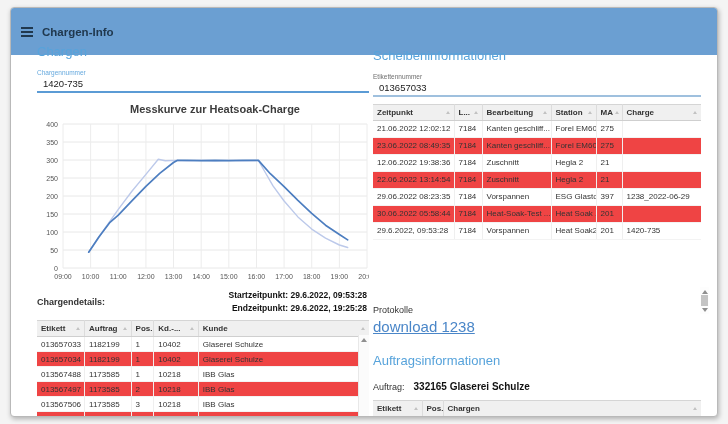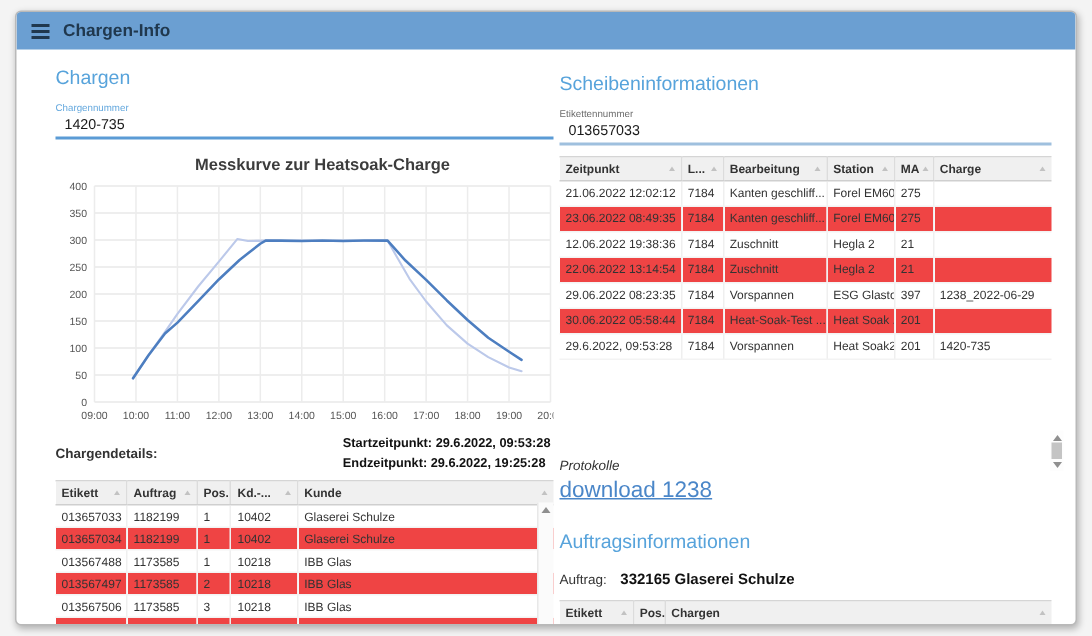--- a/index.html
+++ b/index.html
@@ -11,21 +11,21 @@
   }
   .card{
     position:absolute;left:10px;top:7px;width:706px;height:408px;
     background:#ffffff;border:1px solid #b9b9b9;border-radius:4px;
     box-shadow:1px 2px 5px rgba(0,0,0,.28);
     overflow:hidden;
   }
   
   .titlebar{
     height:23px;background:var(--titlebar,#6b9fd2);
-    display:flex;align-items:center;gap:9px;padding:1px 10px;
+    display:flex;align-items:center;gap:9px;padding:12px 10px;
   }
   .hamburger{display:flex;flex-direction:column;gap:2px;cursor:pointer;}
   .hamburger span{display:block;width:12px;height:2px;background:#20384e;}
   .apptitle{font-size:11.5px;font-weight:700;color:#20384e;}
   
   .panel{position:absolute;top:23px;}
   .panel.left{left:26px;width:332px;}
   .panel.right{left:362px;width:328px;}
   .sec-h{font-size:13px;color:var(--heading,#57a3db);font-weight:400;}
   .panel.left .sec-h{margin-top:13px;}
@@ -35,21 +35,21 @@
   .field-label.blue{color:#66a9de;}
   .field-label.gray{color:#6e6e6e;}
   .field-value{font-size:9.5px;color:#1a1a1a;padding:1px 0 2px 6px;cursor:text;}
   .field-underline{height:2px;background:var(--underline,#5b9bd5);}
   .field-underline.soft{height:1.5px;background:#9fc0de;}
   
   #chart{margin-top:7px;width:332px;height:185px;}
   
   .details-row{margin-top:4px;display:flex;justify-content:space-between;align-items:flex-start;}
   .details-label{font-size:9px;color:#333;margin-top:8px;font-weight:bold;}
-  .times{text-align:left;font-size:8.5px;font-weight:700;color:#111;line-height:13px;padding-right:2px;}
+  .times{text-align:right;font-size:8.5px;font-weight:700;color:#111;line-height:13px;padding-right:2px;}
   
   .tablewrap{position:relative;}
   table.tbl{border-collapse:collapse;table-layout:fixed;width:100%;}
   .tbl th{
     background:#f0f0f0;font-size:8px;font-weight:700;color:#333;text-align:left;
     padding:3px 4px;border-top:1px solid #d5d5d5;border-bottom:1px solid #cfcfcf;
     border-right:1px solid #dcdcdc;overflow:hidden;white-space:nowrap;cursor:pointer;
   }
   .tbl th:last-child{border-right:none;}
   .tbl th .hflex{display:flex;justify-content:space-between;align-items:center;gap:2px;}
@@ -67,21 +67,21 @@
   .auftrag-table{margin-top:8px;}
   
   .vstrip{position:absolute;top:15px;right:0;bottom:0;width:10px;background:#fbfbfb;border-left:1px solid #e8e8e8;}
   .tri-up{width:0;height:0;border-left:3px solid transparent;border-right:3px solid transparent;
     border-bottom:4px solid #8f8f8f;margin:3px auto 0;}
   .tri-down{width:0;height:0;border-left:3px solid transparent;border-right:3px solid transparent;
     border-top:4px solid #8f8f8f;margin:2px auto 0;}
   .float-scroll{position:absolute;left:689px;top:279px;width:9px;height:27px;background:#fdfdfd;}
   .float-scroll .thumb{width:7px;height:11px;background:#c4c4c4;margin:1px auto;}
   
-  .proto-label{margin-top:65px;font-size:9px;color:#333;font-style:italic;}
+  .proto-label{margin-top:65px;font-size:9px;color:#333;}
   .proto-link{font-size:15px;color:var(--link,#4a86c8);text-decoration:underline;cursor:pointer;display:inline-block;margin-top:3px;}
   .auftrag-line{margin-top:13px;font-size:9px;color:#333;}
   .auftrag-line b{font-size:10px;color:#111;margin-left:9px;}
 </style>
 </head>
 <body>
 
 <div class="card">
 
   <div class="titlebar">

